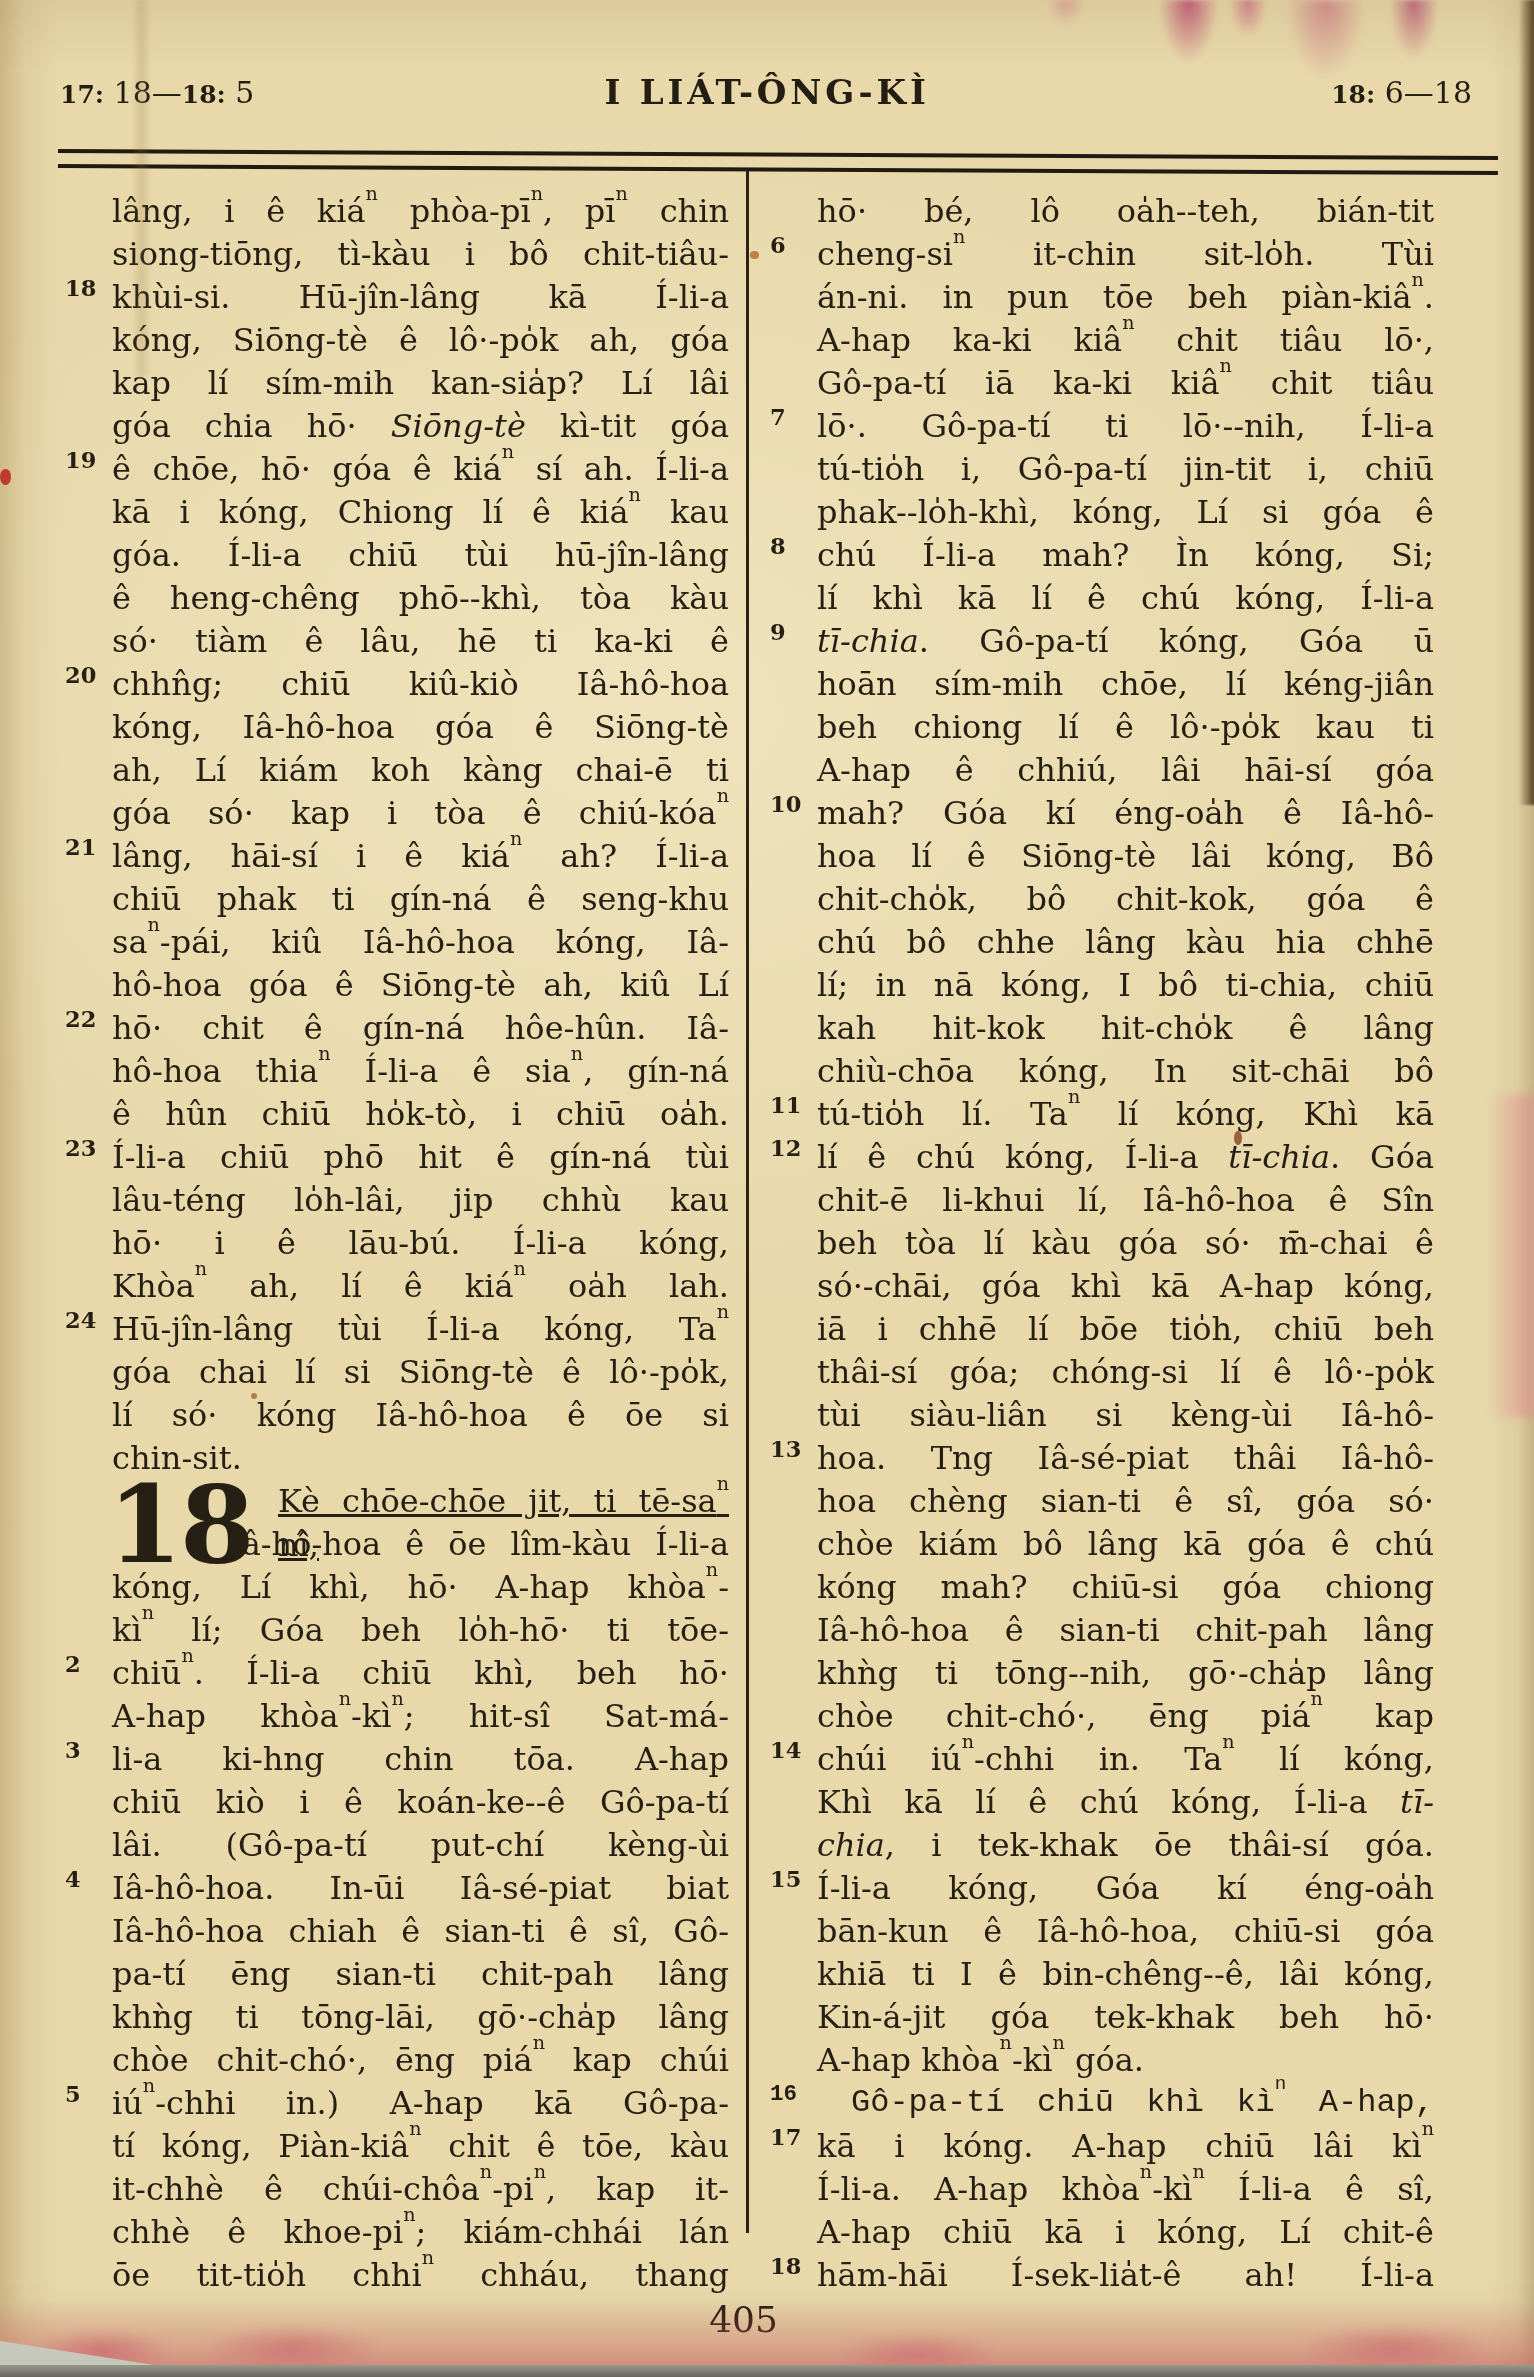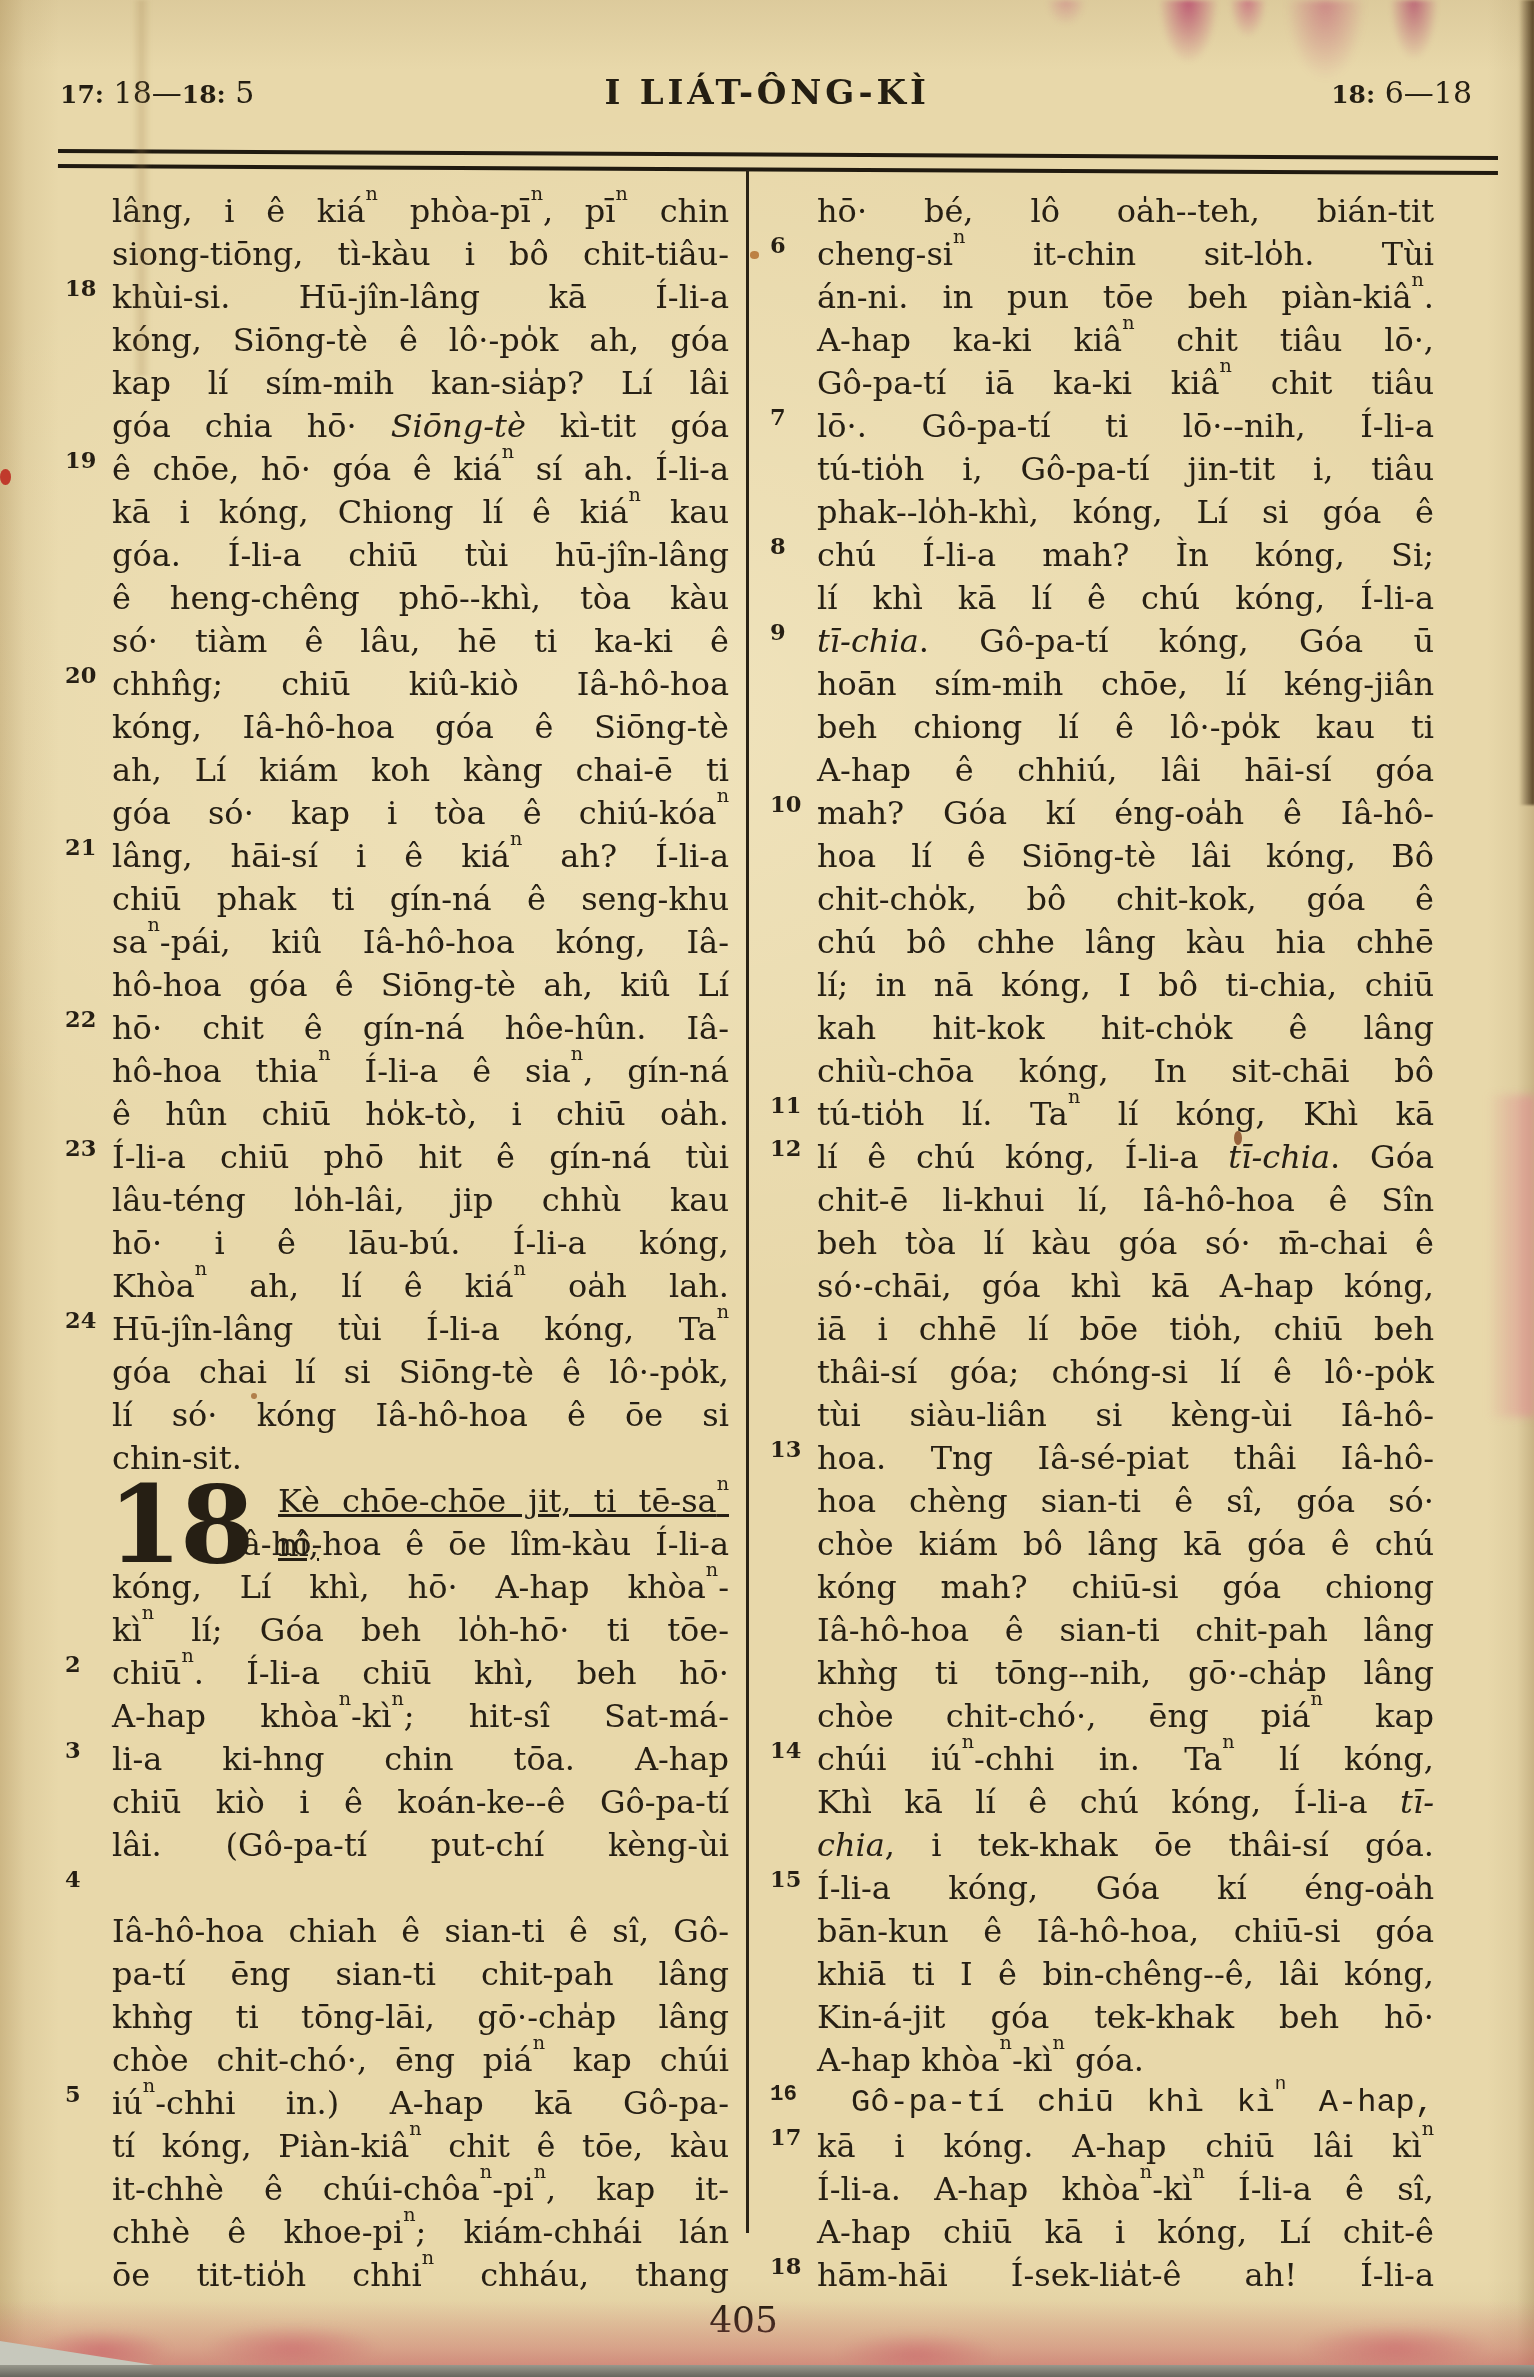--- a/index.html
+++ b/index.html
@@ -112,40 +112,40 @@
       <div class="line nj"><span>chin-sit.</span></div>
       <div class="line pad1"><span>Kè chōe-chōe jit, ti tē-sa<sup class="sn">n</sup> nî,</span></div>
       <div class="line pad2"><span>Iâ-hô-hoa ê ōe lîm-kàu Í-li-a</span></div>
       <div class="line"><span>kóng, Lí khì, hō· A-hap khòa<sup class="sn">n</sup>-</span></div>
       <div class="line"><span>kì<sup class="sn">n</sup> lí; Góa beh lo̍h-hō· ti tōe-</span></div>
       <div class="line"><span class="vnum">2</span><span>chiū<sup class="sn">n</sup>. Í-li-a chiū khì, beh hō·</span></div>
       <div class="line"><span>A-hap khòa<sup class="sn">n</sup>-kì<sup class="sn">n</sup>; hit-sî Sat-má-</span></div>
       <div class="line"><span class="vnum">3</span><span>li-a ki-hng chin tōa. A-hap</span></div>
       <div class="line"><span>chiū kiò i ê koán-ke--ê Gô-pa-tí</span></div>
       <div class="line"><span>lâi. (Gô-pa-tí put-chí kèng-ùi</span></div>
-      <div class="line"><span class="vnum">4</span></div>
+      <div class="line"><span class="vnum">4</span><span>Iâ-hô-hoa. In-ūi Iâ-sé-piat biat</span></div>
       <div class="line"><span>Iâ-hô-hoa chiah ê sian-ti ê sî, Gô-</span></div>
       <div class="line"><span>pa-tí ēng sian-ti chit-pah lâng</span></div>
       <div class="line"><span>khǹg ti tōng-lāi, gō·-cha̍p lâng</span></div>
       <div class="line"><span>chòe chit-chó·, ēng piá<sup class="sn">n</sup> kap chúi</span></div>
       <div class="line"><span class="vnum">5</span><span>iú<sup class="sn">n</sup>-chhi in.) A-hap kā Gô-pa-</span></div>
       <div class="line"><span>tí kóng, Piàn-kiâ<sup class="sn">n</sup> chit ê tōe, kàu</span></div>
       <div class="line"><span>it-chhè ê chúi-chôa<sup class="sn">n</sup>-pi<sup class="sn">n</sup>, kap it-</span></div>
       <div class="line"><span>chhè ê khoe-pi<sup class="sn">n</sup>; kiám-chhái lán</span></div>
       <div class="line"><span>ōe tit-tio̍h chhi<sup class="sn">n</sup> chháu, thang</span></div>
       <div class="chapnum" style="top: 1282px;">18</div>
     </div>
   <div class="column column-right">
       <div class="line"><span>hō· bé, lô oa̍h--teh, bián-tit</span></div>
       <div class="line"><span class="vnum">6</span><span>cheng-si<sup class="sn">n</sup> it-chin sit-lo̍h. Tùi</span></div>
       <div class="line"><span>án-ni. in pun tōe beh piàn-kiâ<sup class="sn">n</sup>.</span></div>
       <div class="line"><span>A-hap ka-ki kiâ<sup class="sn">n</sup> chit tiâu lō·,</span></div>
       <div class="line"><span>Gô-pa-tí iā ka-ki kiâ<sup class="sn">n</sup> chit tiâu</span></div>
       <div class="line"><span class="vnum">7</span><span>lō·. Gô-pa-tí ti lō·--nih, Í-li-a</span></div>
-      <div class="line"><span>tú-tio̍h i, Gô-pa-tí jin-tit i, tiâu</span></div>
+      <div class="line"><span>tú-tio̍h i, Gô-pa-tí jin-tit i, chiū</span></div>
       <div class="line"><span>phak--lo̍h-khì, kóng, Lí si góa ê</span></div>
       <div class="line"><span class="vnum">8</span><span>chú Í-li-a mah? Ìn kóng, Si;</span></div>
       <div class="line"><span>lí khì kā lí ê chú kóng, Í-li-a</span></div>
       <div class="line"><span class="vnum">9</span><span><i>tī-chia</i>. Gô-pa-tí kóng, Góa ū</span></div>
       <div class="line"><span>hoān sím-mih chōe, lí kéng-jiân</span></div>
       <div class="line"><span>beh chiong lí ê lô·-po̍k kau ti</span></div>
       <div class="line"><span>A-hap ê chhiú, lâi hāi-sí góa</span></div>
       <div class="line"><span class="vnum">10</span><span>mah? Góa kí éng-oa̍h ê Iâ-hô-</span></div>
       <div class="line"><span>hoa lí ê Siōng-tè lâi kóng, Bô</span></div>
       <div class="line"><span>chit-cho̍k, bô chit-kok, góa ê</span></div>

